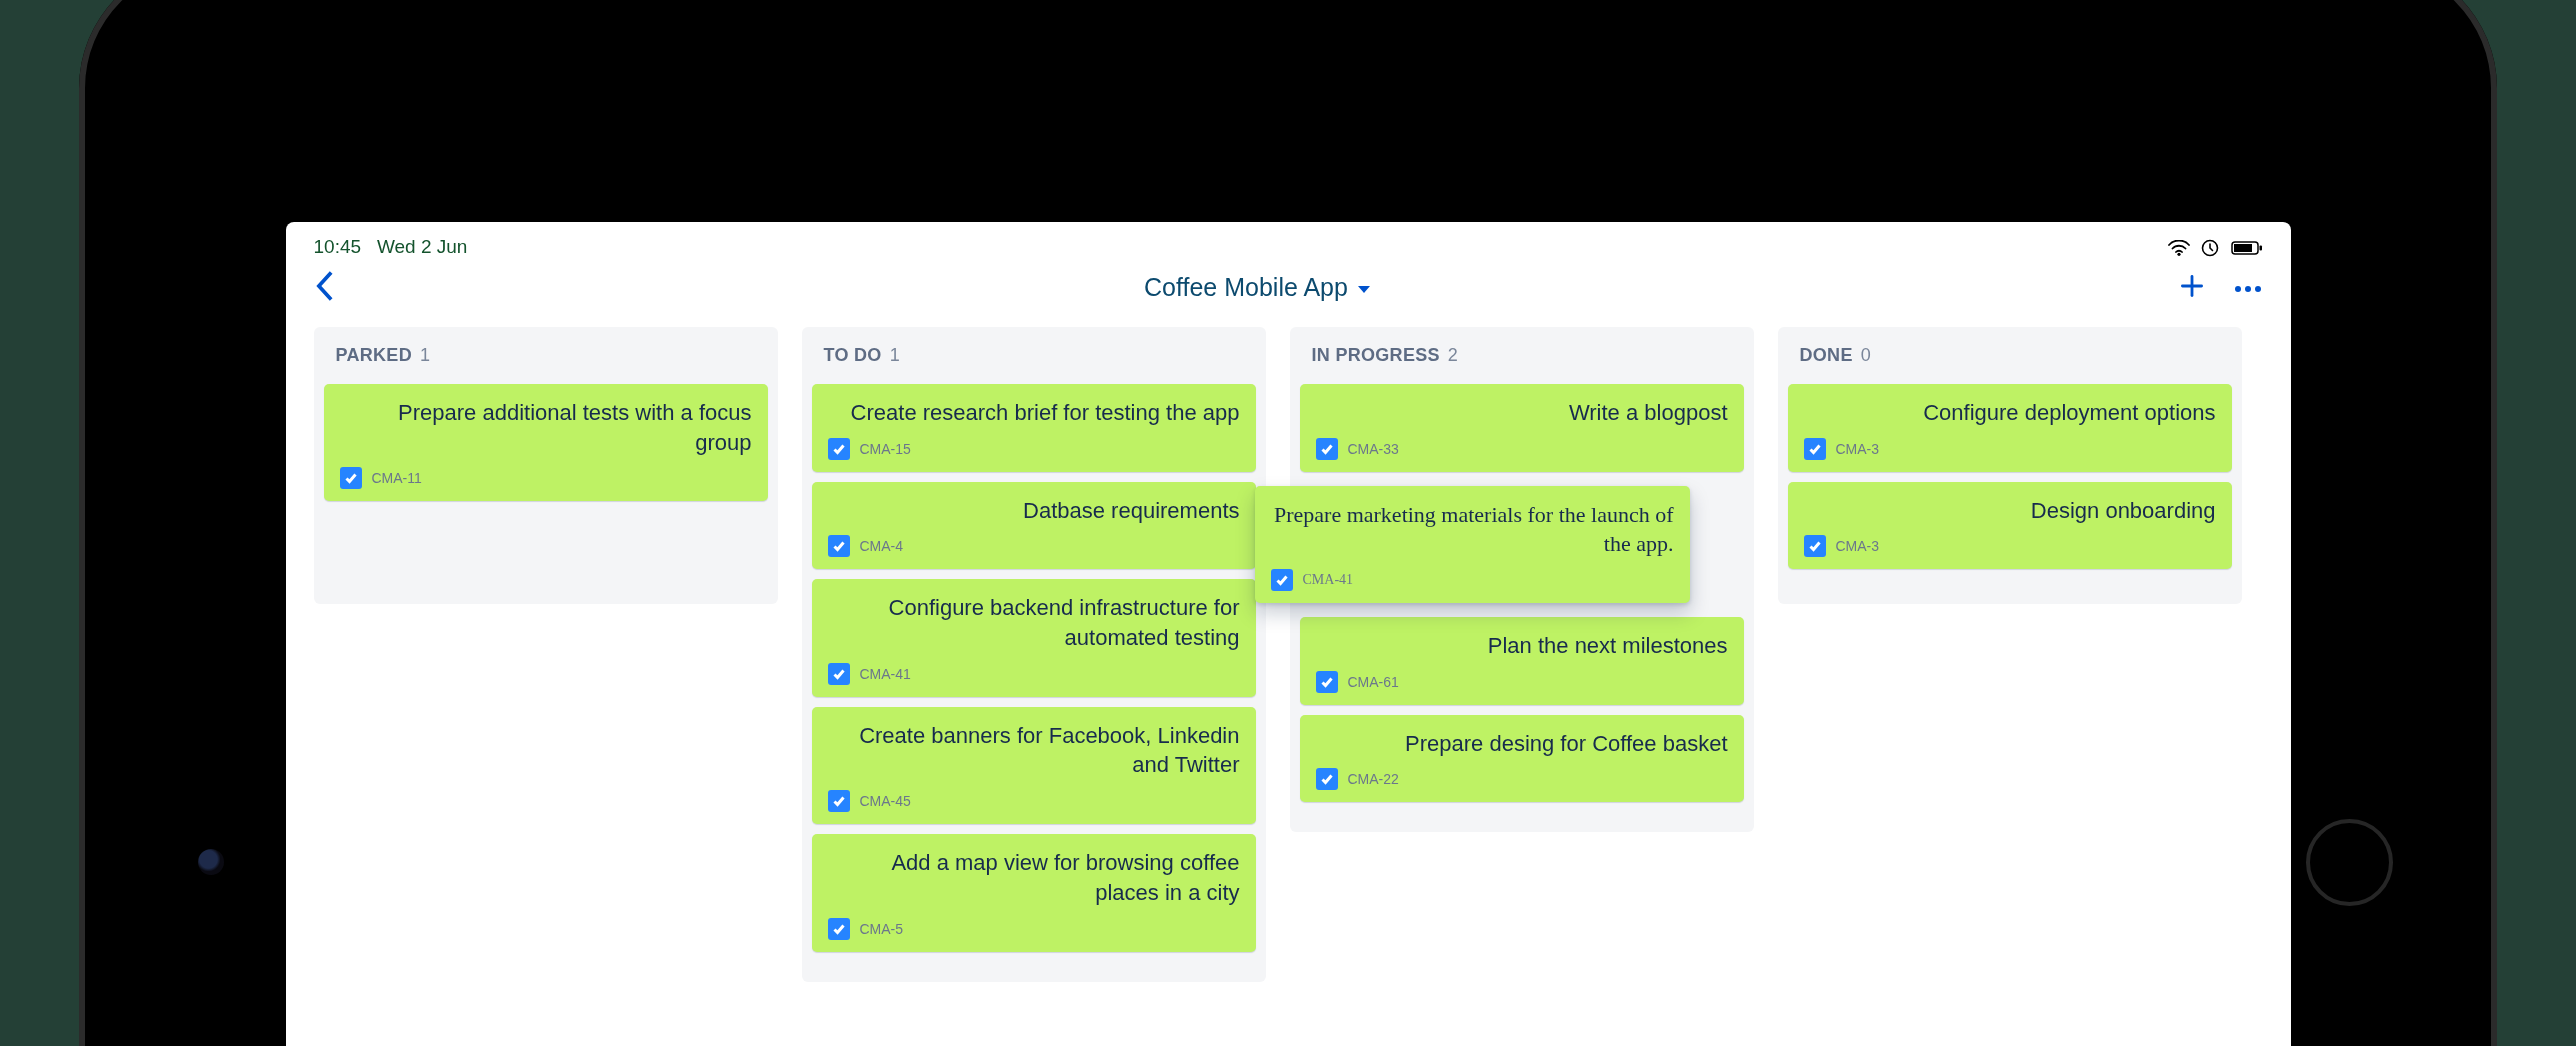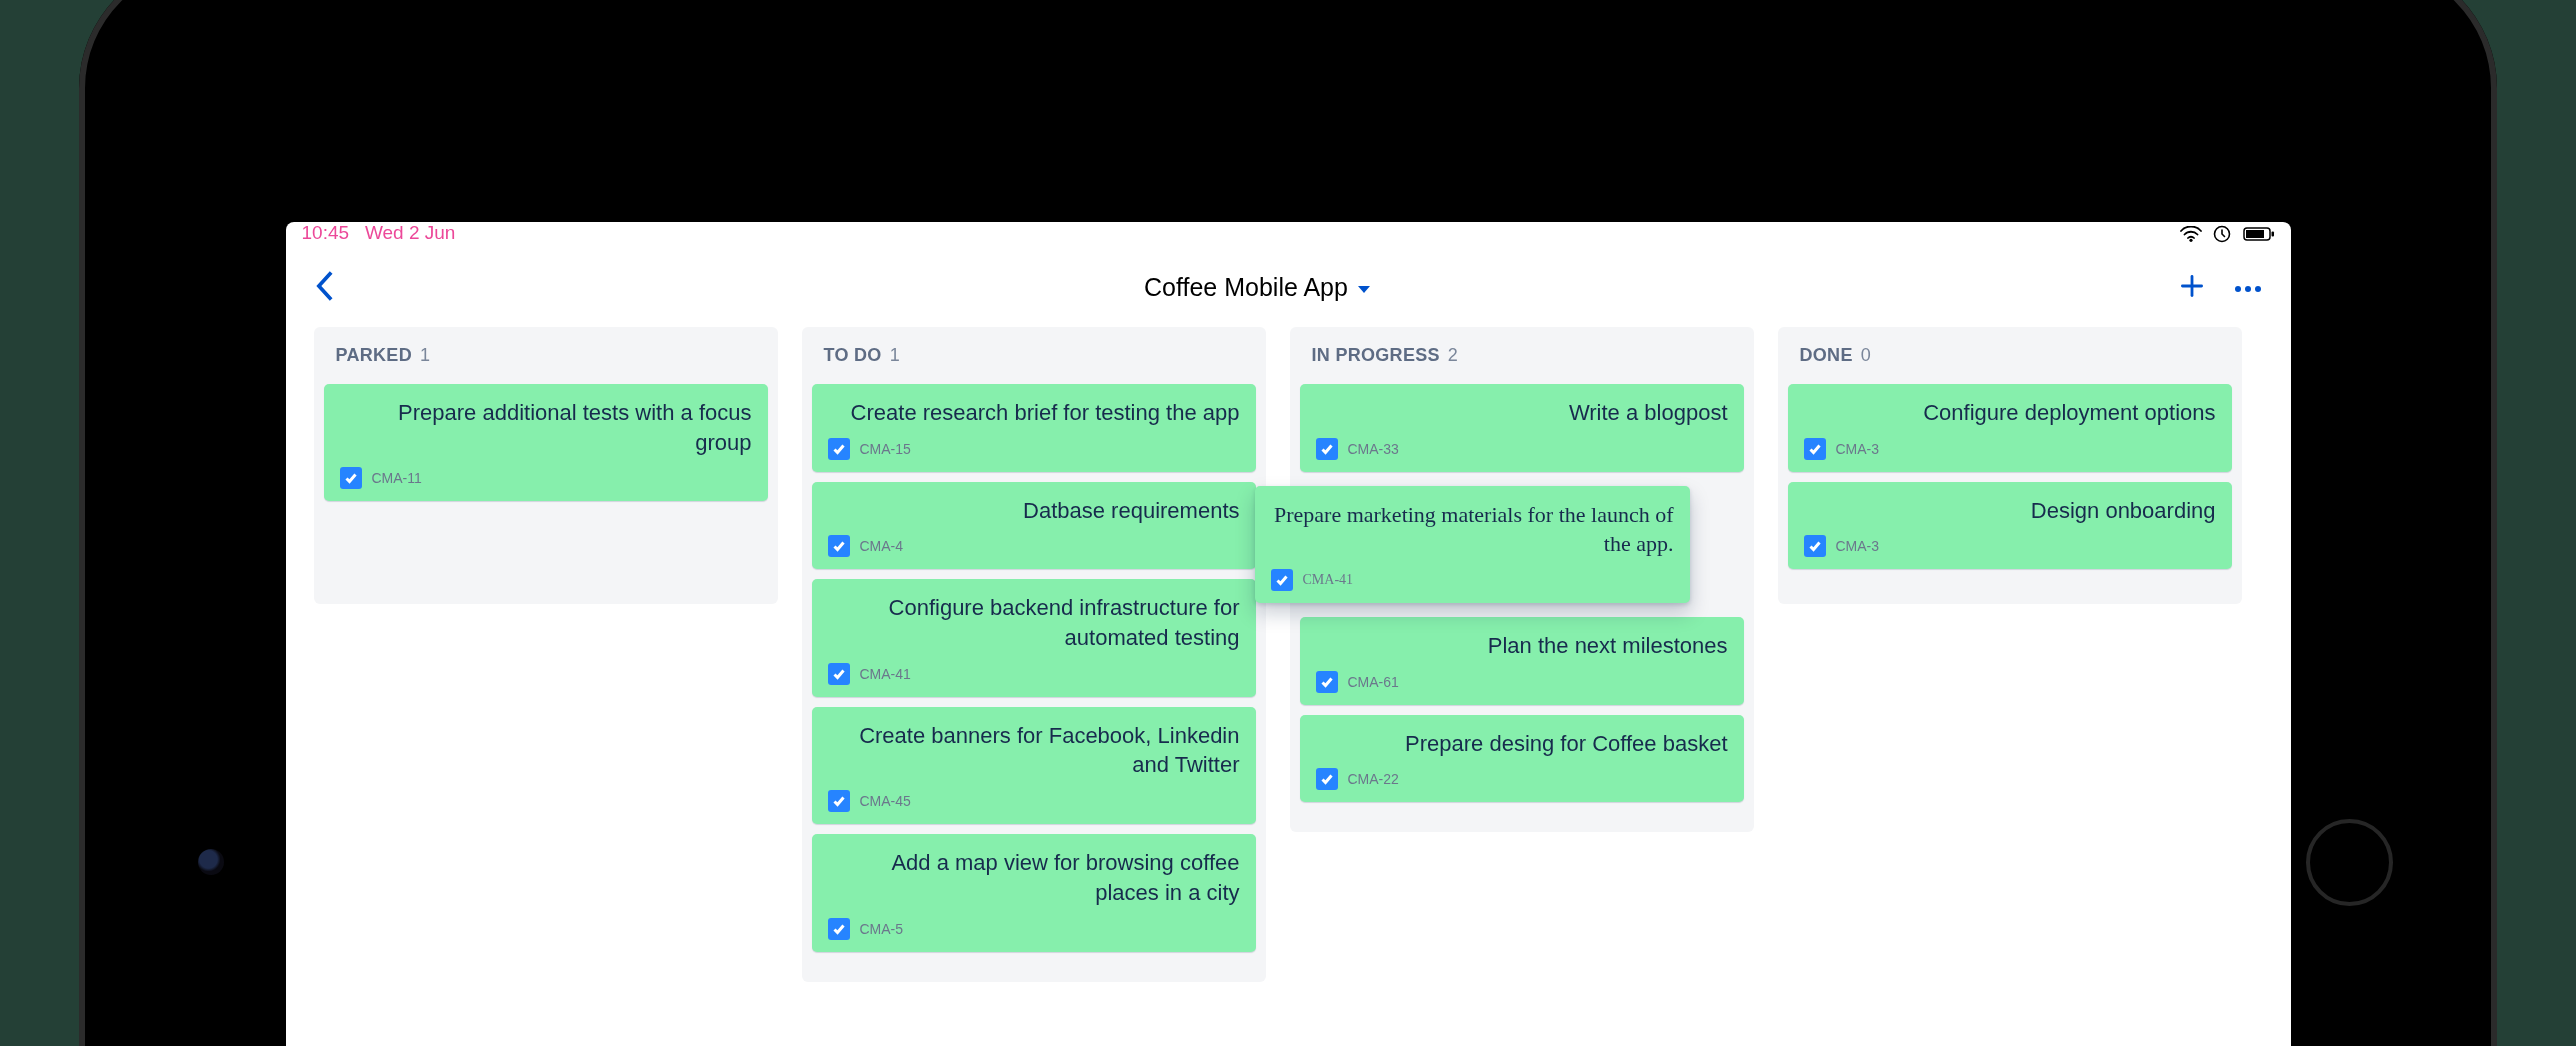--- a/index.html
+++ b/index.html
@@ -49,38 +49,38 @@
     border-radius: 8px 8px 0 0;
     overflow: hidden;
     display: flex;
     flex-direction: column;
     margin-bottom: -114px;
   }
   .statusbar {
     height: 36px;
     display: flex;
     justify-content: space-between;
-    align-items: flex-start;
-    padding: 0 16px;
+    align-items: flex-end;
+    padding: 0 28px;
     font-size: 19px;
-    color:#ec4899;
+    color:#14532d;
     font-weight:500;
   }
   .status-right svg { vertical-align: middle; margin-left:6px;}
   .appbar {
     height: 59px;
     display: flex;
     align-items: center;
     justify-content: space-between;
     padding: 0 28px;
   }
   .appbar .left, .appbar .right { display:flex; align-items:center; gap:28px; }
   .chevron-back svg { width:22px; height:32px; stroke:#0052cc; stroke-width:3; fill:none; }
   .board-title {
-    color:#000000;
+    color:#0c4a6e;
     font-size: 25px;
     font-weight:500;
     display:flex;
     align-items:center;
     gap:10px;
   }
   .caret-down {
     width:0;height:0;
     border-left:6px solid transparent;
     border-right:6px solid transparent;
@@ -114,21 +114,21 @@
     padding:4px 12px 8px 12px;
   }
   .col-name {
     font-size:18px;
     font-weight:700;
     color:#5e6c84;
     letter-spacing:0.3px;
   }
   .col-count { font-size:18px; color:#7a869a; font-weight:500; }
   .card {
-    background:#86efac;
+    background:#bef264;
     border-radius:5px;
     padding:14px 16px 12px 16px;
     box-shadow:0 1px 1px rgba(9,30,66,0.15);
     display:flex;
     flex-direction:column;
     gap:10px;
   }
   .card.floating {
     box-shadow: 0 10px 20px rgba(9,30,66,0.22), 0 2px 4px rgba(9,30,66,0.15);
     transform: translateX(-45px);

